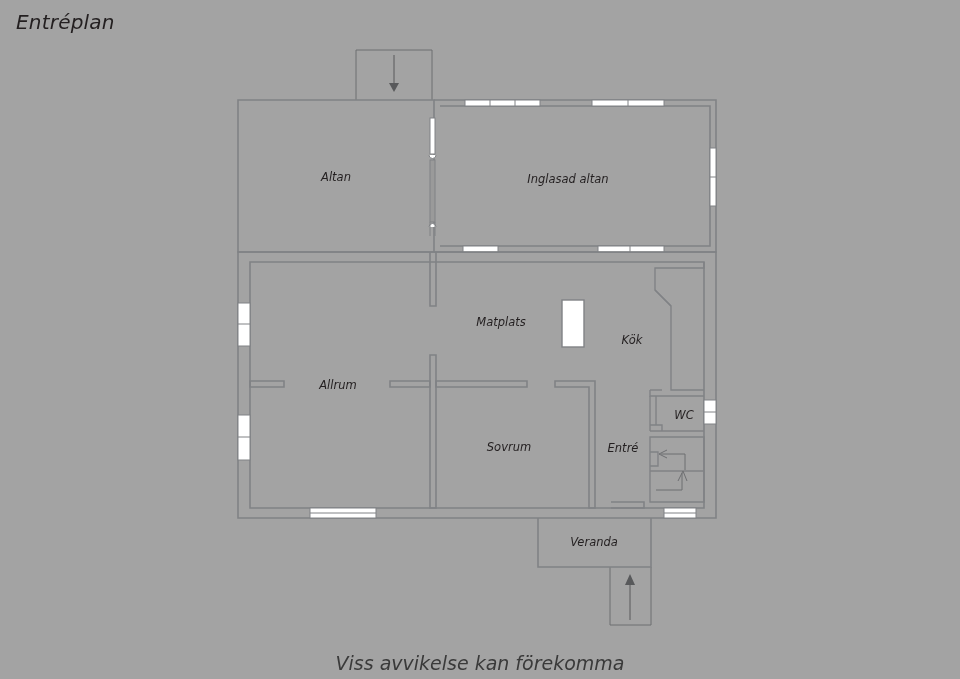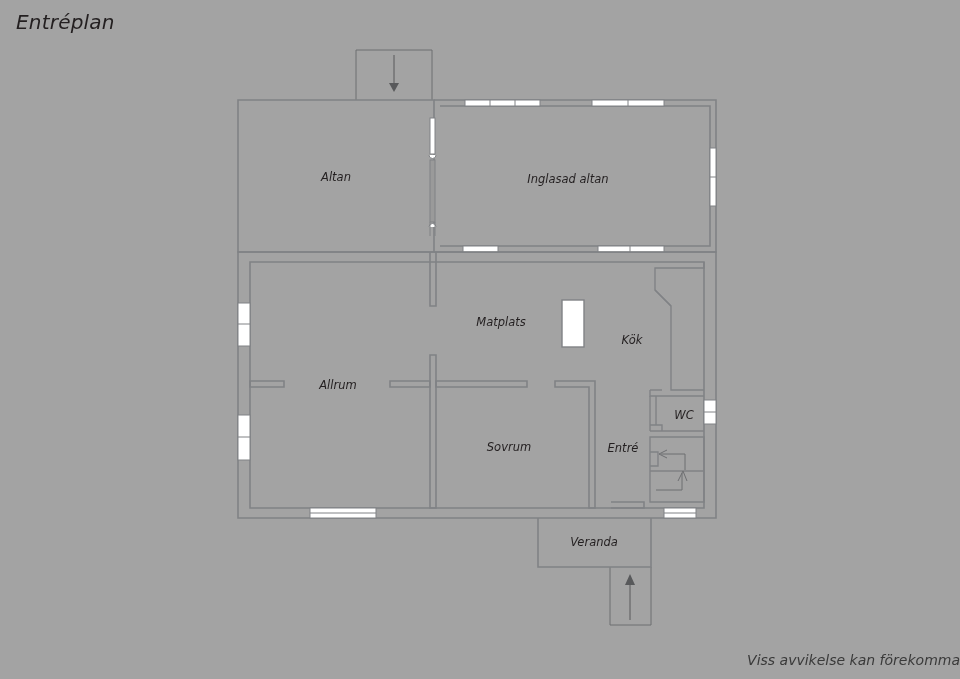--- a/index.html
+++ b/index.html
@@ -31,24 +31,24 @@
     font-size: 20px;
     color: #231f20;
     letter-spacing: 0.2px;
     white-space: nowrap;
   }
   #plan-footnote {
     position: absolute;
     left: 0;
     top: 652px;
     width: 960px;
-    text-align: right;
+    text-align: center;
     font-family: "DejaVu Sans", sans-serif;
     font-style: italic;
-    font-size: 14px;
+    font-size: 19px;
     color: #3a3a3a;
   }
   #plan-svg {
     position: absolute;
     left: 0;
     top: 0;
     width: 960px;
     height: 679px;
   }
   .rlabel {

